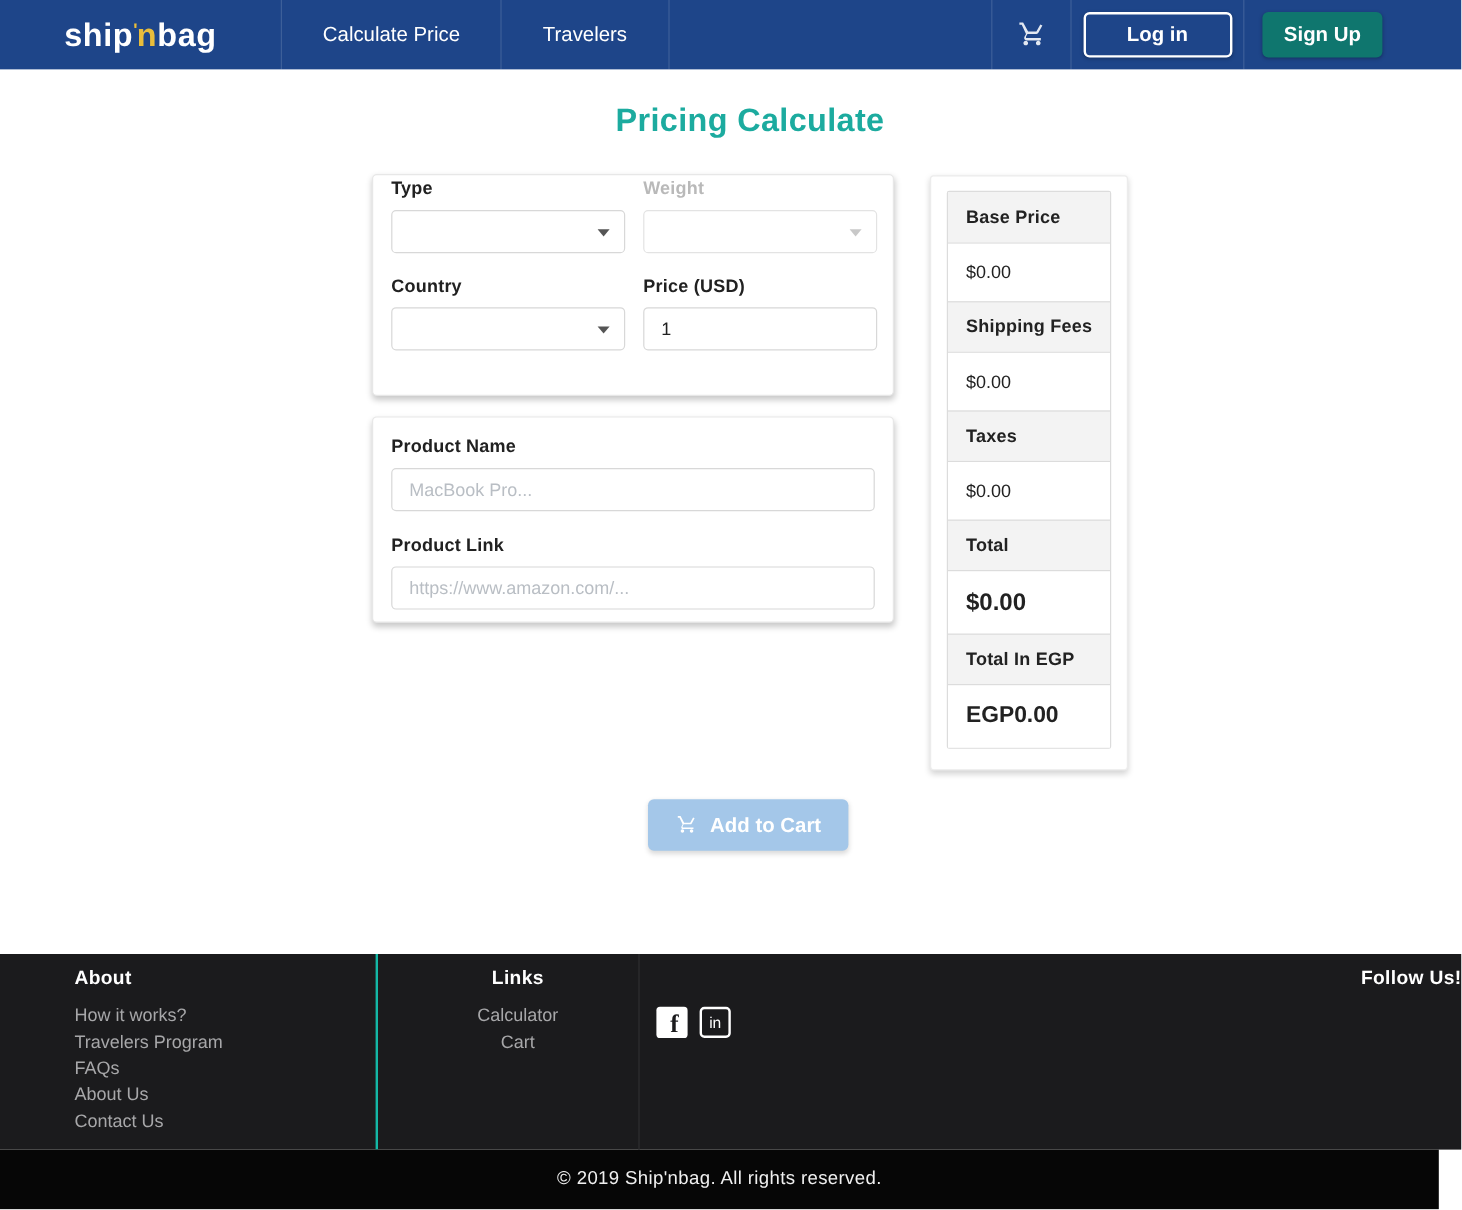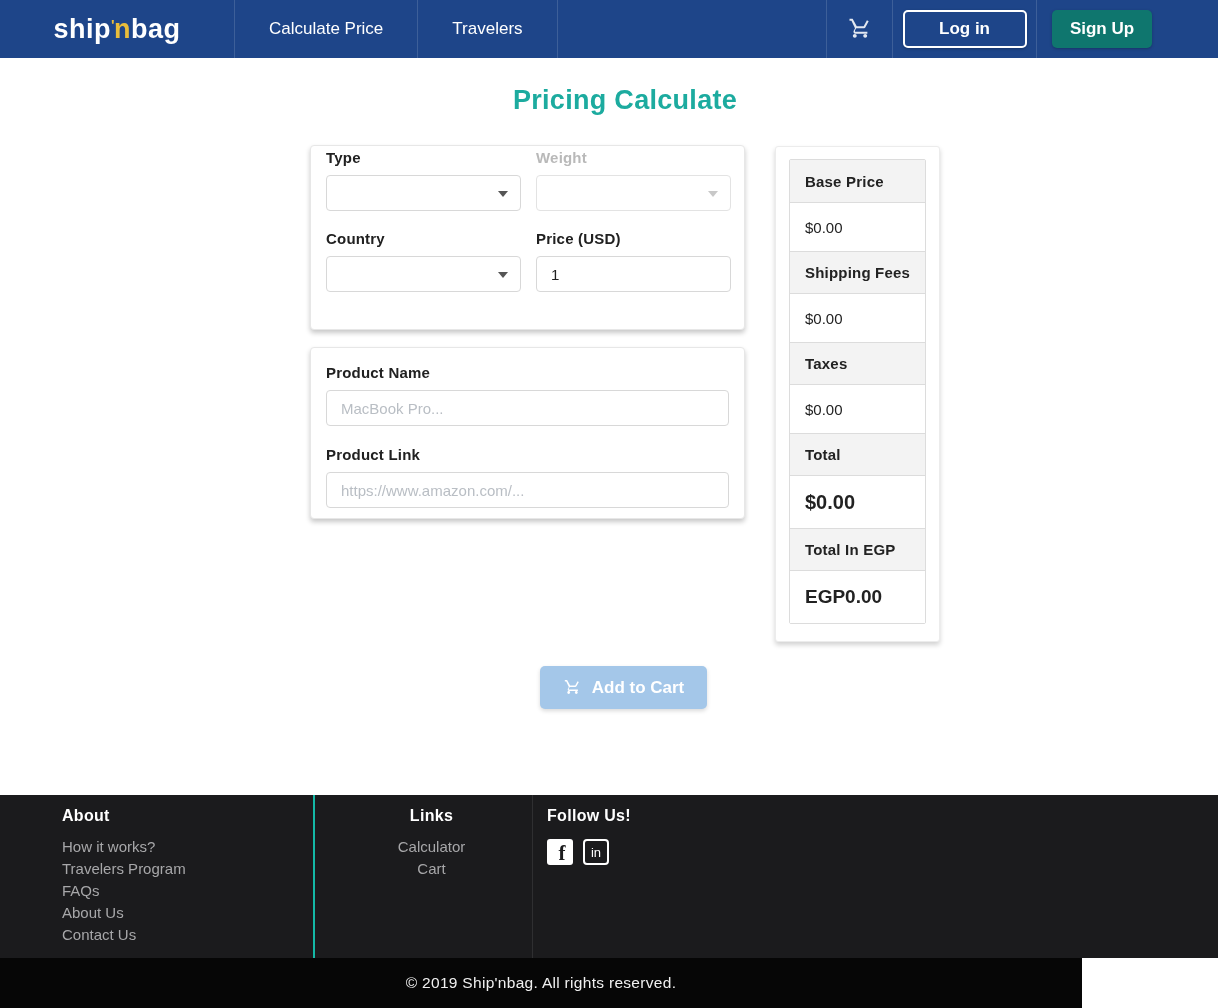--- a/index.html
+++ b/index.html
@@ -77,35 +77,35 @@
                   display:flex; align-items:center; justify-content:center; gap:10px;
                   box-shadow:0 2px 4px rgba(0,0,0,0.15); }
   .btn-cart-icon { display:flex; }
 
   
   .footer { position:absolute; top:795px; left:0; width:1218px; height:163px;
             background:#1b1b1d; display:flex; color:#fff; }
   .fcol { padding-top:12px; }
   .fcol-about { width:315px; padding-left:62px; border-right:2px solid #14b8a6; }
   .fcol-links { width:218px; padding-left:16px; border-right:1px solid #2f2f31;text-align:center; }
-  .fcol-social { flex:1; padding-left:14px; }
+  .fcol-social { flex:1; padding-left:14px;text-align:right; }
   .fcol h3 { font-size:16px; font-weight:bold; color:#ffffff; margin-bottom:11px;
              letter-spacing:0.3px; }
   .fcol a { display:block; font-size:15px; color:#a7a7a9; text-decoration:none;
             line-height:22px; cursor:pointer; }
   .social-row { display:flex; gap:10px; margin-top:14px; }
   .social-fb { width:26px; height:26px; background:#ffffff; border-radius:3px;
                display:flex; align-items:flex-end; justify-content:center; cursor:pointer; }
   .social-fb span { color:#1b1b1d; font-size:21px; font-weight:bold;
                     font-family:"Liberation Serif", serif; line-height:24px; margin-right:-4px; }
   .social-in { width:26px; height:26px; border:2px solid #ffffff; border-radius:4px;
                display:flex; align-items:center; justify-content:center; cursor:pointer; }
   .social-in span { color:#ffffff; font-size:13px; font-weight:normal; }
 
-  .copyright-bar { position:absolute; top:958px; left:0; width:1082px; height:50px;
+  .copyright-bar { position:absolute; top:958px; left:0; width:1199px; height:50px;
                    background:#060606; display:flex; align-items:center; justify-content:center; }
   .copyright-bar span { color:#f0f0f0; font-size:15.5px; letter-spacing:0.3px; }
 </style>
 </head>
 <body>
 
 <div class="screen">
 
   <header class="navbar">
     <div class="nav-cell logo-cell">

